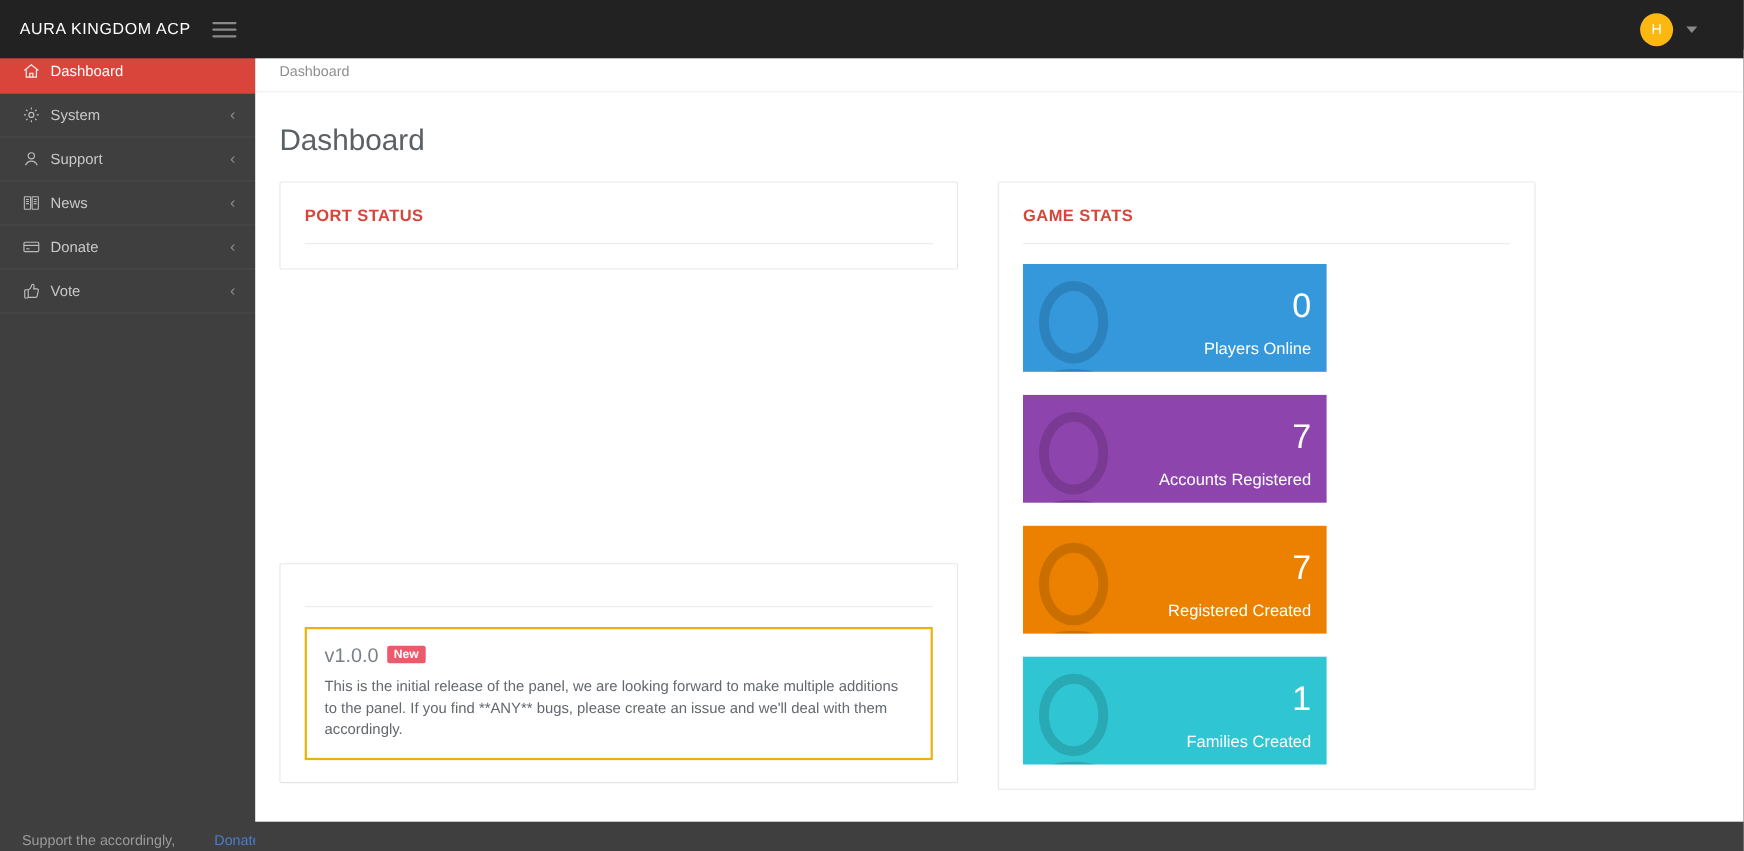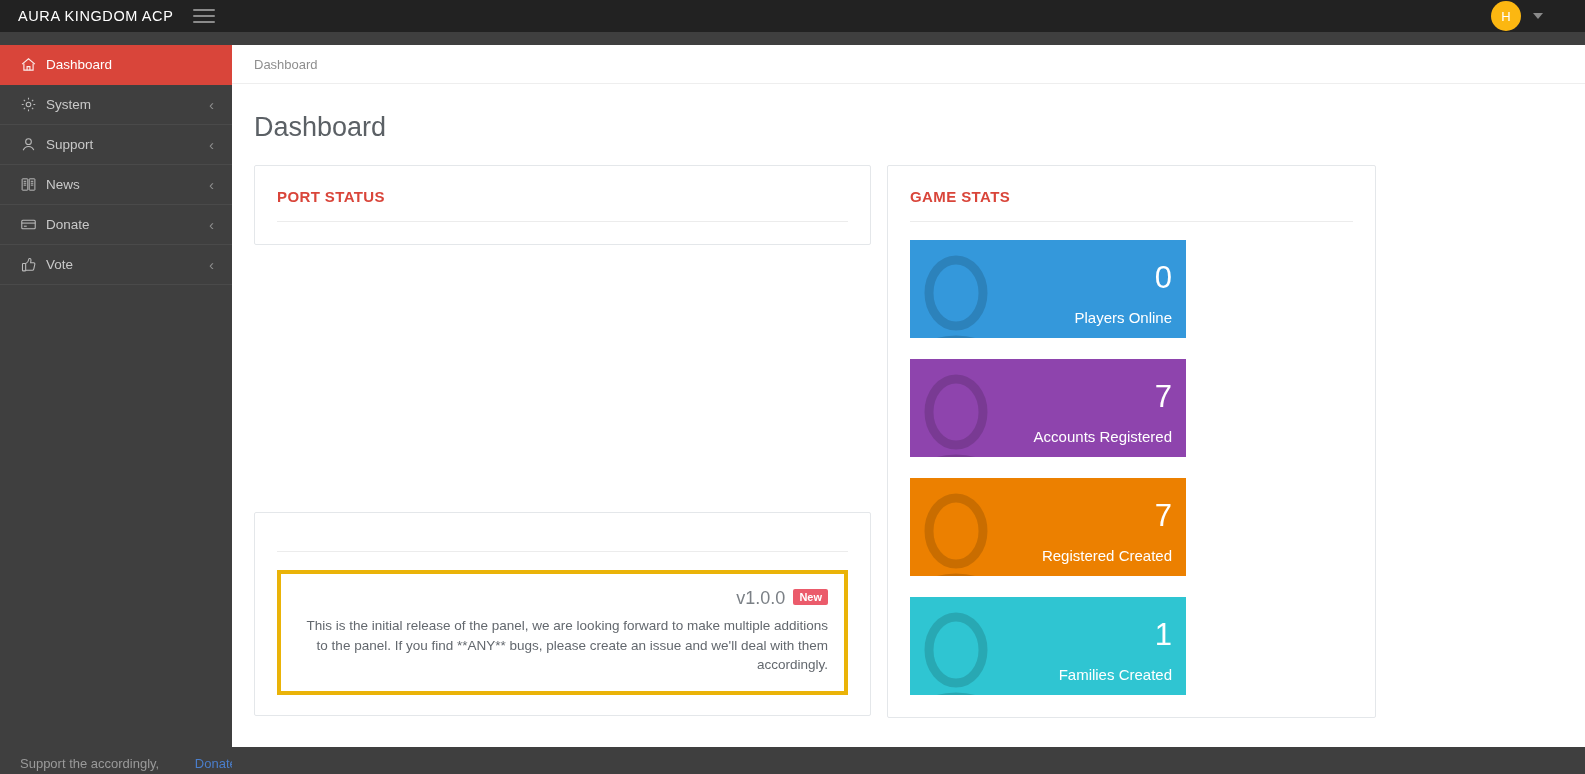--- a/index.html
+++ b/index.html
@@ -6,21 +6,21 @@
   html, body {
     width: 1585px; height: 774px;
     overflow: hidden;
     font-family: "Liberation Sans", sans-serif;
     background: #3f3f3f;
   }
 
   
   .navbar {
     position: absolute; top: 0; left: 0;
-    width: 1585px; height: 32px;
+    width: 1585px; height: 53px;
     background: #222222;
     display: flex; align-items: center;
     z-index: 20;
   }
   .brand {
     width: 185px;
     padding-left: 18px;
     color: #ffffff;
     font-size: 14.5px;
     letter-spacing: 0.6px;
@@ -124,21 +124,21 @@
   .page-title {
     font-size: 27px;
     font-weight: 300;
     color: #5b6065;
     padding: 28px 0 0 22px;
   }
 
   .grid {
     display: flex;
     padding: 22px 20px 0 22px;
-    gap: 16px;
+    gap: 36px;
     align-items: flex-start;
   }
   .col-left { width: 617px; }
   .col-right { width: 489px; }
 
   
   .panel {
     background: #ffffff;
     border: 1px solid #e4e7ea;
     border-radius: 2px;
@@ -184,23 +184,22 @@
     position: absolute; right: 14px; top: 22px;
     font-size: 31px; font-weight: 300; line-height: 1;
   }
   .stat .stat-label {
     position: absolute; right: 14px; bottom: 12px;
     font-size: 15px; font-weight: 300;
   }
 
   
   .release {
-    border: 4px solid #eab308;
+    border: 2px solid #eab308;
     padding: 14px 16px 16px 16px;
-    text-align: right;
   }
   .release-ver {
     font-size: 18px; font-weight: 300; color: #7b8086;
     display: inline-block; vertical-align: middle;
   }
   .badge-new {
     display: inline-block; vertical-align: middle;
     background: #eb5b6b; color: #ffffff;
     font-size: 11px; font-weight: bold;
     padding: 2px 6px; border-radius: 2px;

